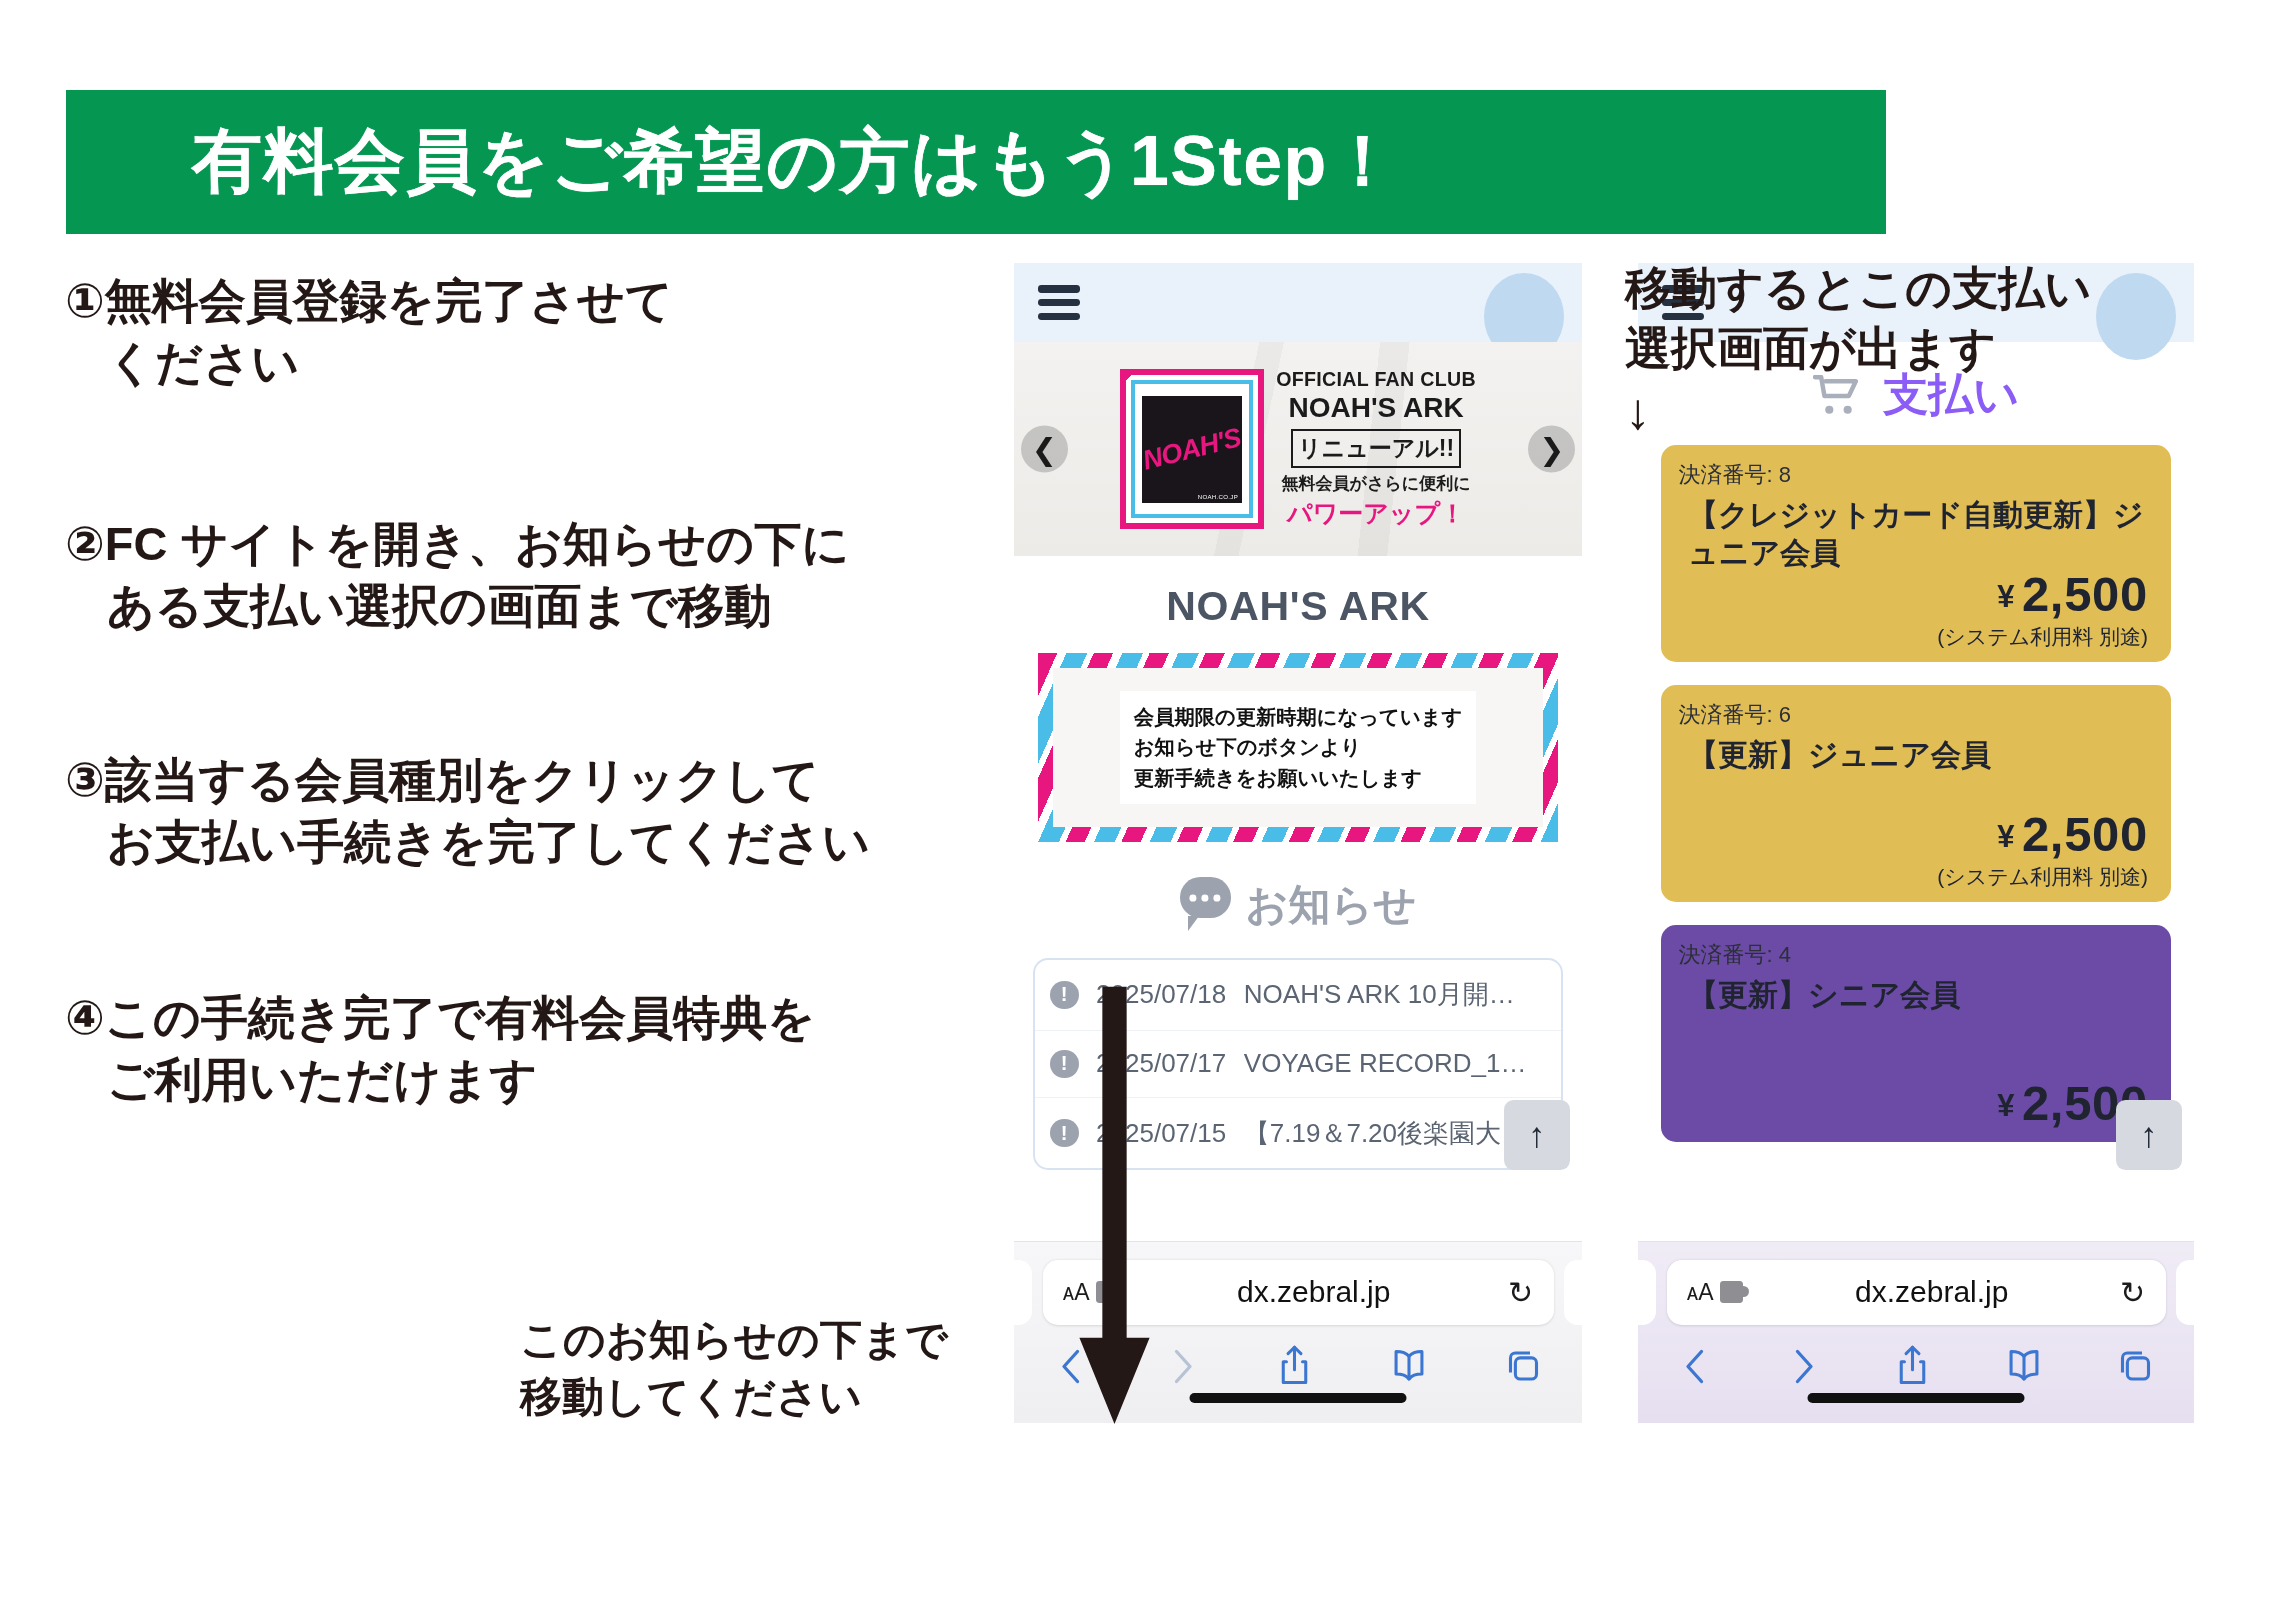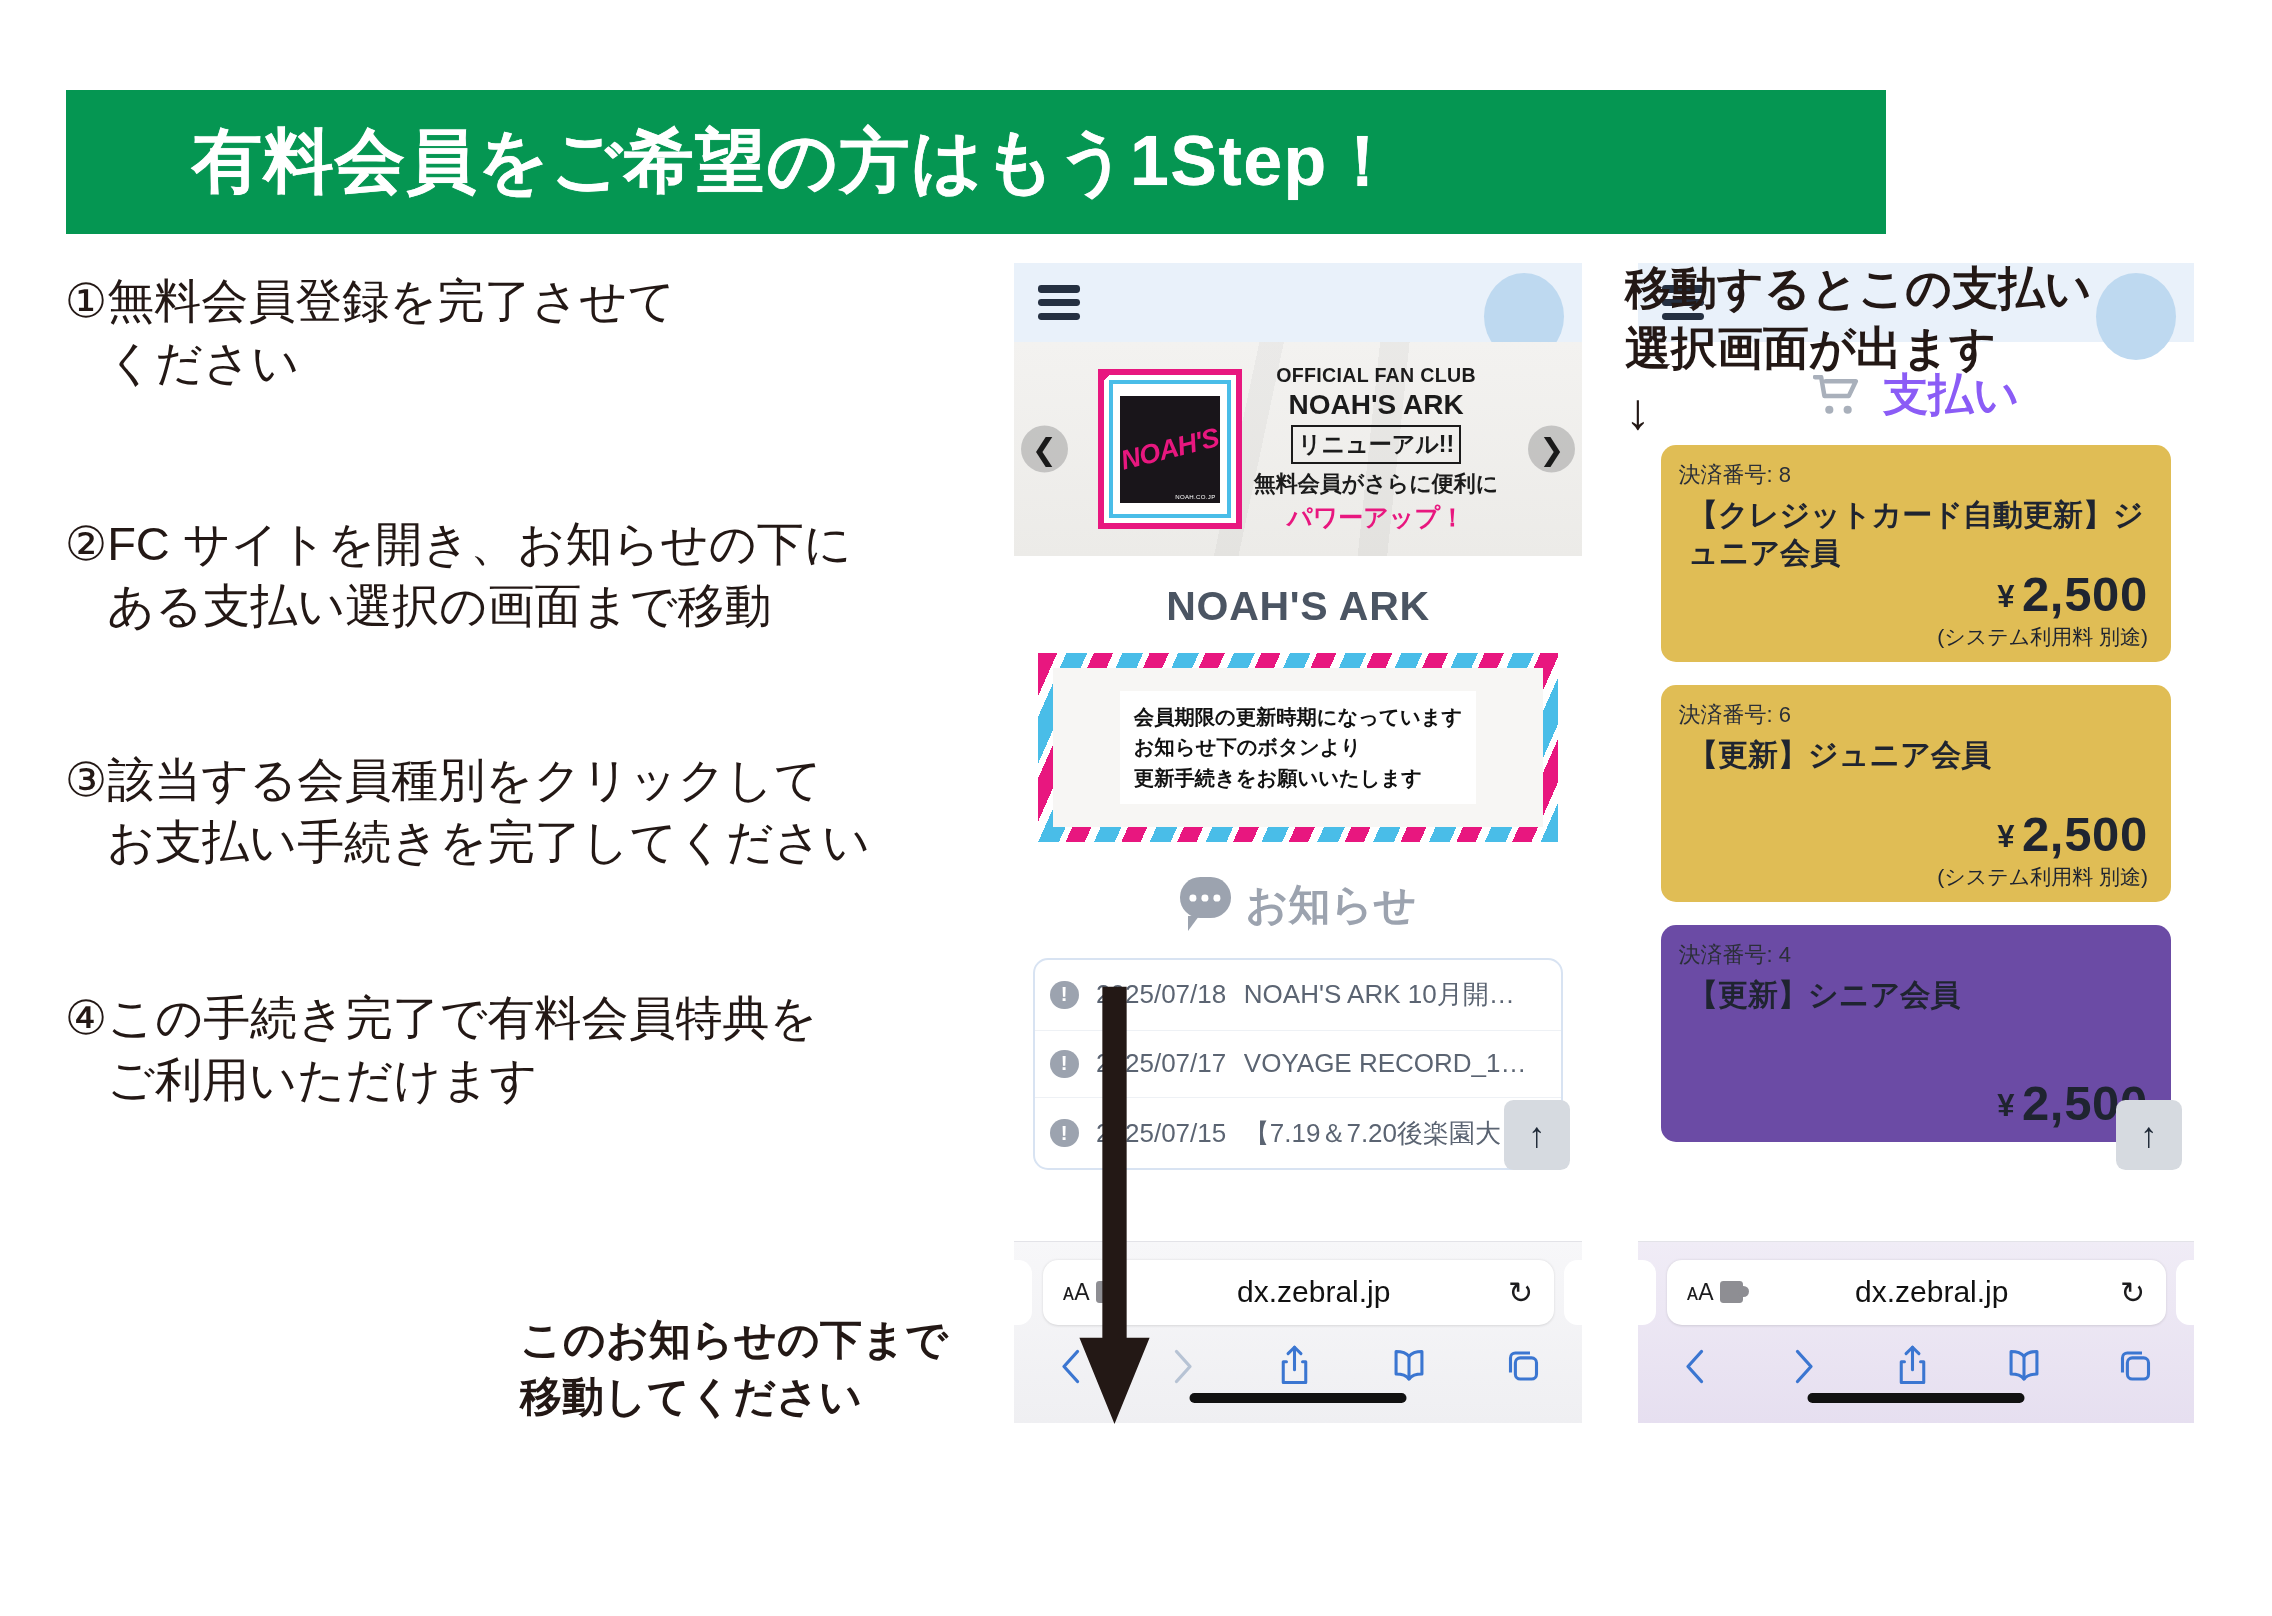--- a/index.html
+++ b/index.html
@@ -20,21 +20,21 @@
   .banner-text {
     color: #ffffff; font-weight: 900; font-size: 70px; letter-spacing: 1.4px;
     margin-left: 126px; white-space: nowrap;
     text-shadow: 0 0 0.7px #fff;
   }
 
   
   .steps { position: absolute; left: 65px; top: 270px; width: 949px; }
   .step { margin-bottom: 80px; }
   .step-line {
-    color: #231815; font-weight: 400; font-size: 47px; line-height: 1.32;
+    color: #231815; font-weight: 700; font-size: 47px; line-height: 1.32;
     white-space: nowrap;
   }
   .step-line.indent { padding-left: 42px; }
   #step1 { margin-bottom: 119px; }
   #step2 { margin-bottom: 112px; }
   #step3 { margin-bottom: 114px; }
 
   
   .caption {
     position: absolute; left: 520px; top: 1312px; width: 515px;
@@ -106,21 +106,21 @@
   .ark-logo .arkdom {
     position:absolute; right:4.1px; bottom:2.7px; color:#fff; font-size:6.1px; letter-spacing:0.3px;
   }
   .ark-copy { text-align: center; color:#1b1b1b; }
   .ark-copy .l1 { font-size: 19.6px; font-weight: 800; letter-spacing: 0.3px; }
   .ark-copy .l2 { font-size: 28px; font-weight: 900; letter-spacing: 0px; margin-top: 1.4px; }
   .ark-copy .l3 {
     font-size: 23px; font-weight: 900; border: 2px solid #1b1b1b;
     padding: 2px 5.4px; margin: 4.7px 0; display: inline-block;
   }
-  .ark-copy .l4 { font-size: 22px; font-weight: 800; }
+  .ark-copy .l4 { font-size: 17px; font-weight: 800; }
   .ark-copy .l5 { font-size: 25px; font-weight: 900; color:#e8177f; margin-top: 2px; }
 
   .site-title {
     text-align:center; color:#4b5563; font-weight: 800; font-size: 41px;
     letter-spacing: 0.7px; padding: 27px 0 23px;
   }
 
   .notice-card {
     margin: 0 24.4px; position: relative; padding: 15px;
     background:

